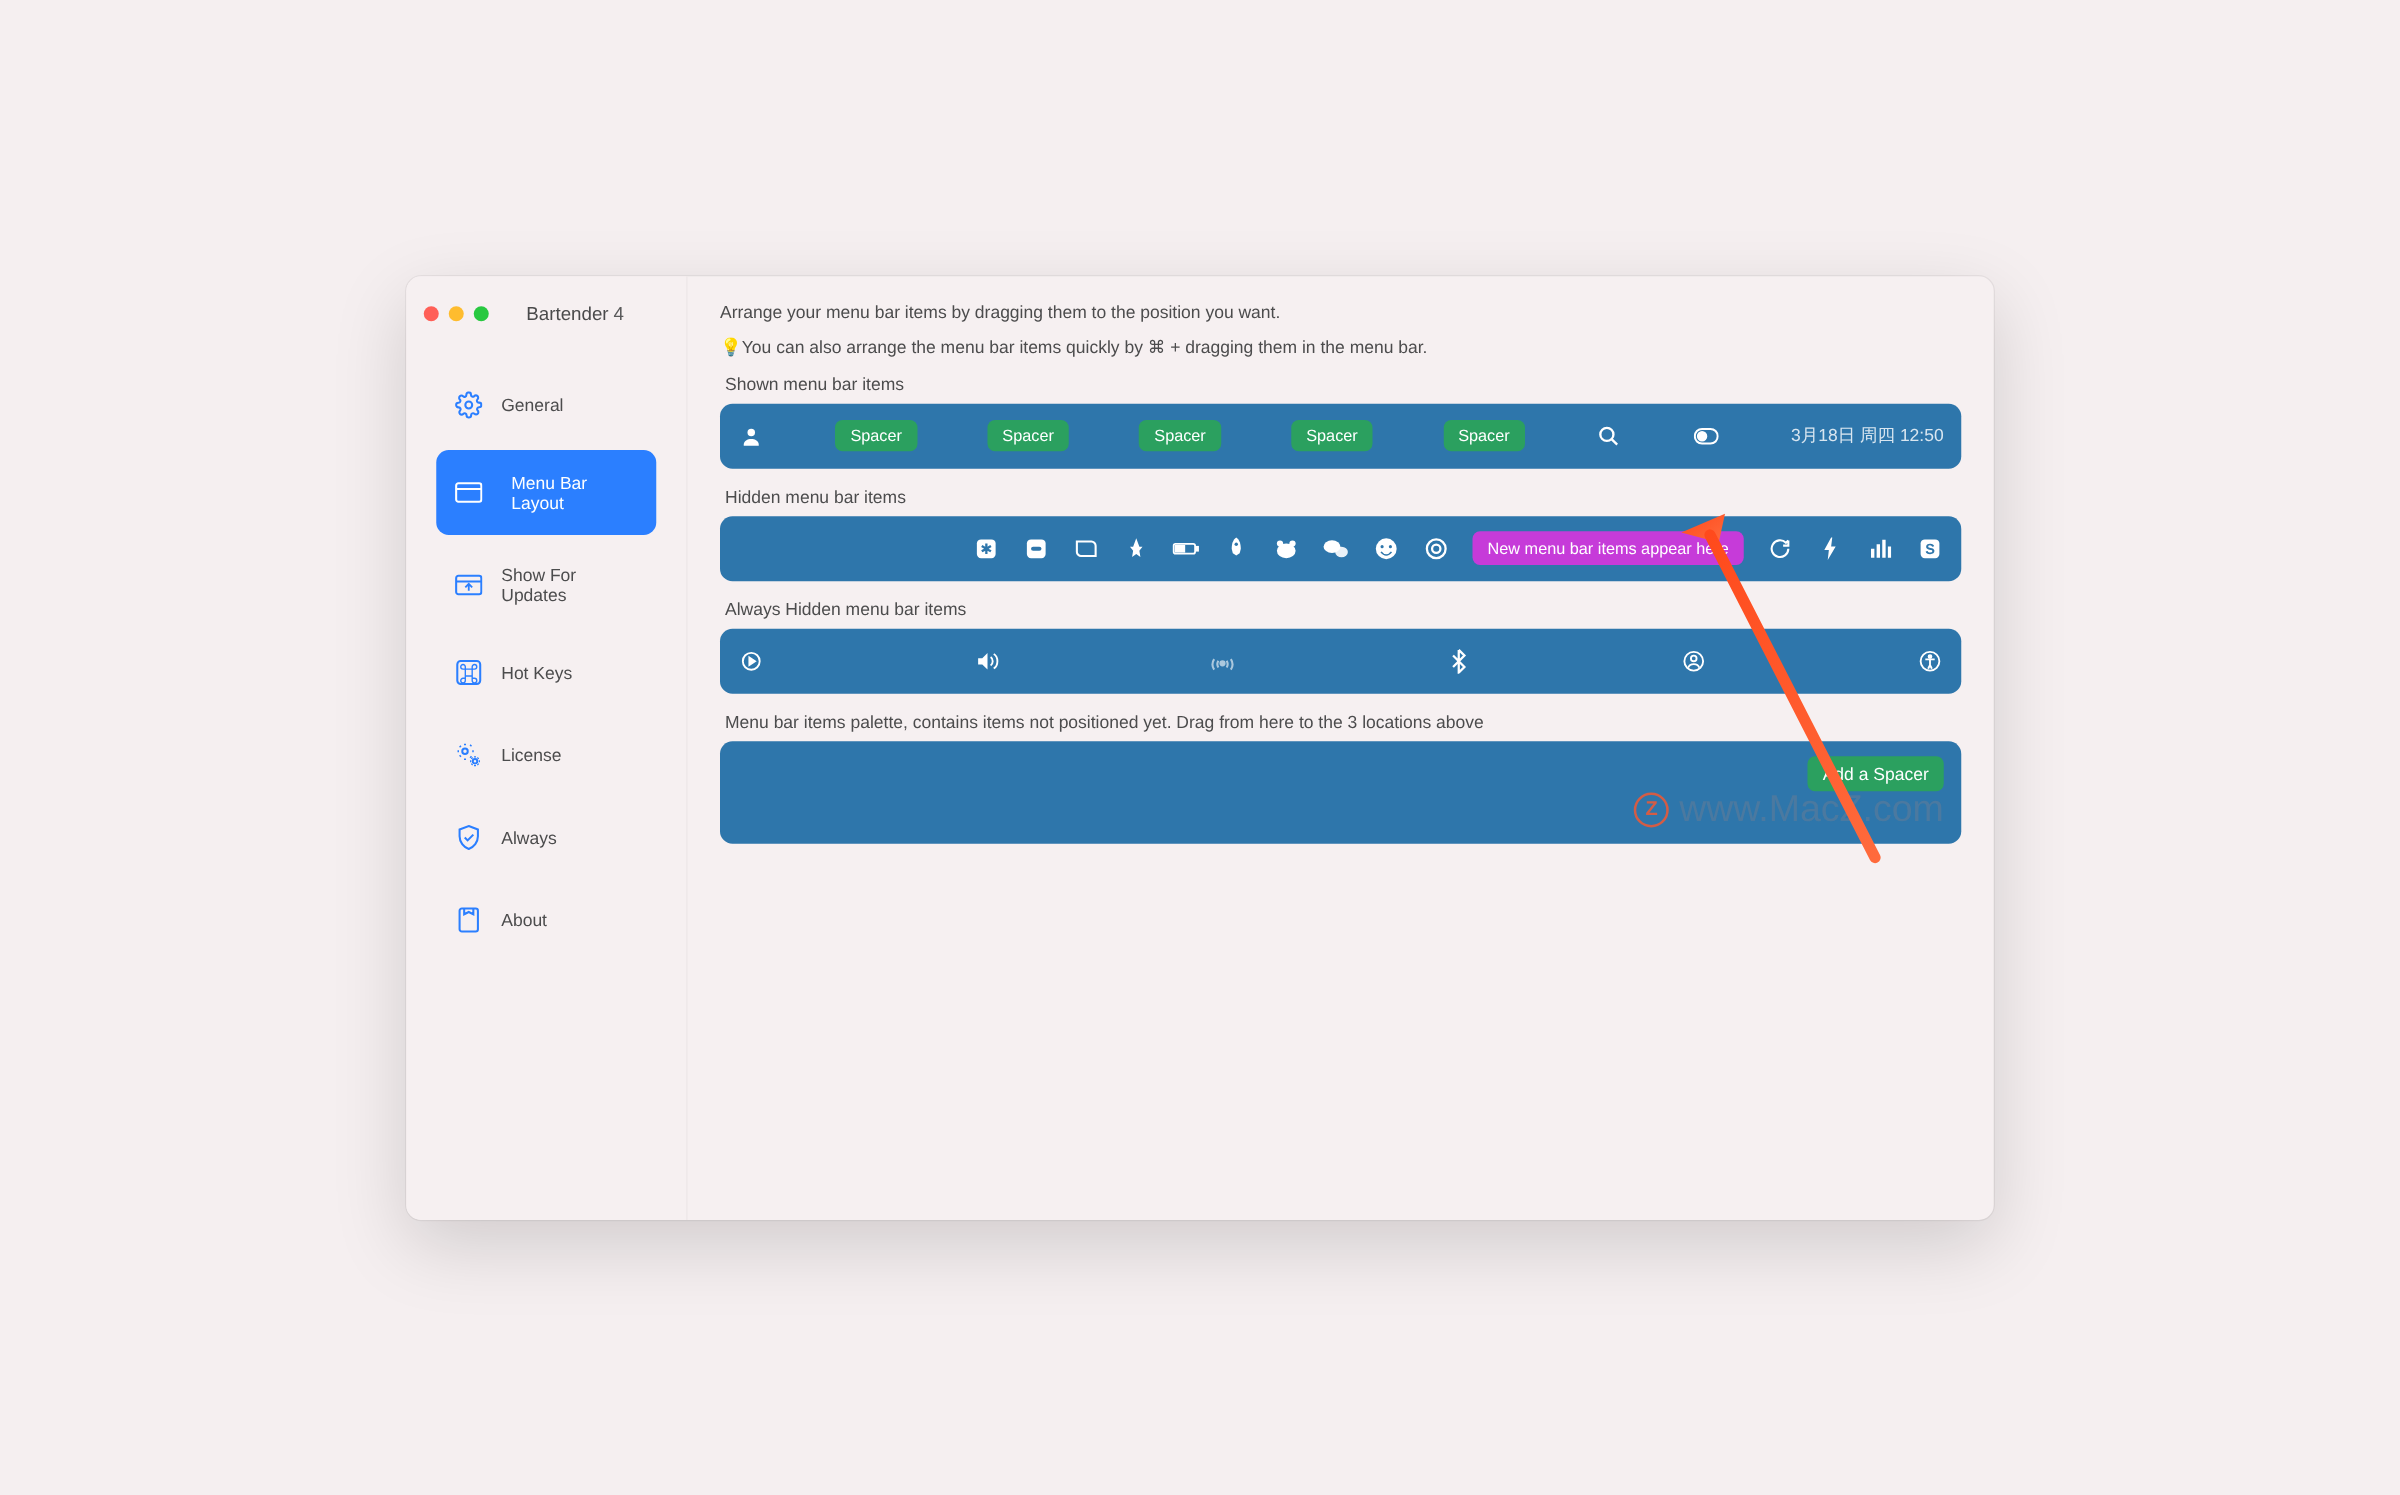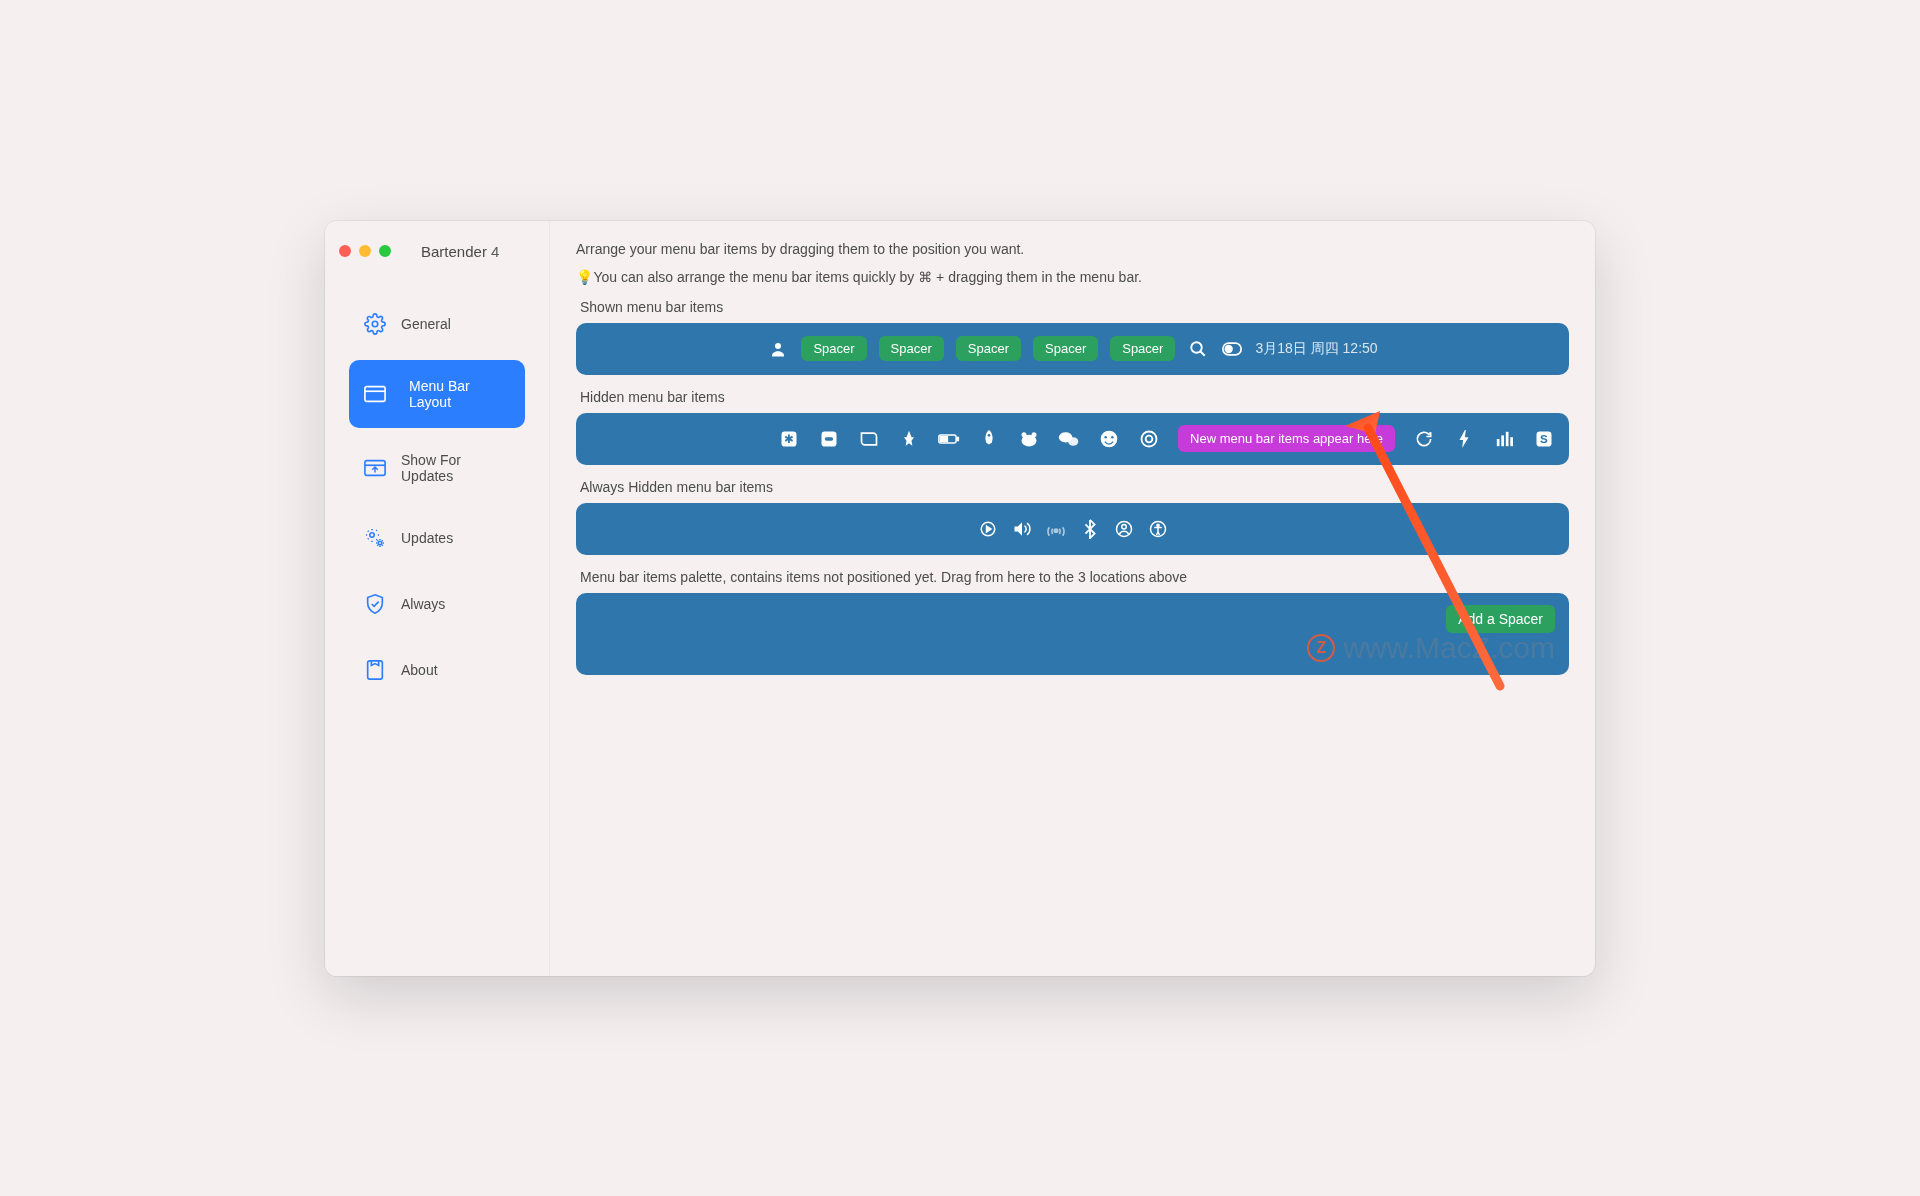--- a/index.html
+++ b/index.html
@@ -108,21 +108,21 @@
       font-size: 14px;
       color: #4c4c4d;
       margin: 14px 0 8px 4px;
     }
     .bar {
       background: #2e76ab;
       border-radius: 10px;
       min-height: 52px;
       display: flex;
       align-items: center;
-      justify-content: center;
+      justify-content: space-between;
       padding: 8px 14px;
       gap: 12px;
       flex-wrap: wrap;
     }
     .bar.tall {
       min-height: 82px;
       justify-content: flex-end;
       align-items: flex-start;
       padding-top: 12px;
     }
@@ -252,31 +252,40 @@
         <span class="nav-icon">
           <svg width="22" height="18" viewBox="0 0 24 18" fill="none" stroke="currentColor" stroke-width="1.8">
               <rect x="1" y="1" width="22" height="16" rx="2"></rect>
               <line x1="1" y1="6" x2="23" y2="6"></line>
               <path d="M12 14V9M9 11l3-3 3 3" stroke-width="1.6"></path>
             </svg>
         </span>
         <span>Show For Updates</span>
       </li>
 
+      <li class="nav-item">
+        <span class="nav-icon">
+          <svg width="22" height="22" viewBox="0 0 24 24" fill="none" stroke="currentColor" stroke-width="1.8">
+              <rect x="2" y="2" width="20" height="20" rx="3"></rect>
+              <path d="M9 7a2 2 0 1 0-2 2h2V7zm0 0v10m0 0H7a2 2 0 1 0 2 2v-2zm6-10a2 2 0 1 1 2 2h-2V7zm0 0v10m0 0h2a2 2 0 1 1-2 2v-2zM9 9h6v6H9z" stroke-width="1.2"></path>
+            </svg>
+        </span>
+        <span>Hot Keys</span>
+      </li>
 
       <li class="nav-item">
         <span class="nav-icon">
           <svg width="24" height="24" viewBox="0 0 24 24" fill="none" stroke="currentColor" stroke-width="1.6">
               <circle cx="9" cy="9" r="2.2"></circle>
               <path d="M9 3v1.2M9 14.8V16M3 9h1.2M14.8 9H16M4.8 4.8l.85.85M13.2 13.2l.85.85M4.8 13.2l.85-.85M13.2 4.8l.85-.85"></path>
               <circle cx="17" cy="17" r="1.8"></circle>
               <path d="M17 13v1M17 20v1M13 17h1M20 17h1M14.2 14.2l.7.7M19.1 19.1l.7.7M14.2 19.8l.7-.7M19.1 14.9l.7-.7"></path>
             </svg>
         </span>
-        <span>Updates</span>
+        <span>License</span>
       </li>
 
       <li class="nav-item">
         <span class="nav-icon">
           <svg width="22" height="22" viewBox="0 0 24 24" fill="none" stroke="currentColor" stroke-width="1.8">
               <path d="M12 2l8 3v6c0 5-3.5 9.5-8 11-4.5-1.5-8-6-8-11V5l8-3z"></path>
               <path d="M8.5 12l2.5 2.5L16 9.5"></path>
             </svg>
         </span>
         <span>Always</span>

